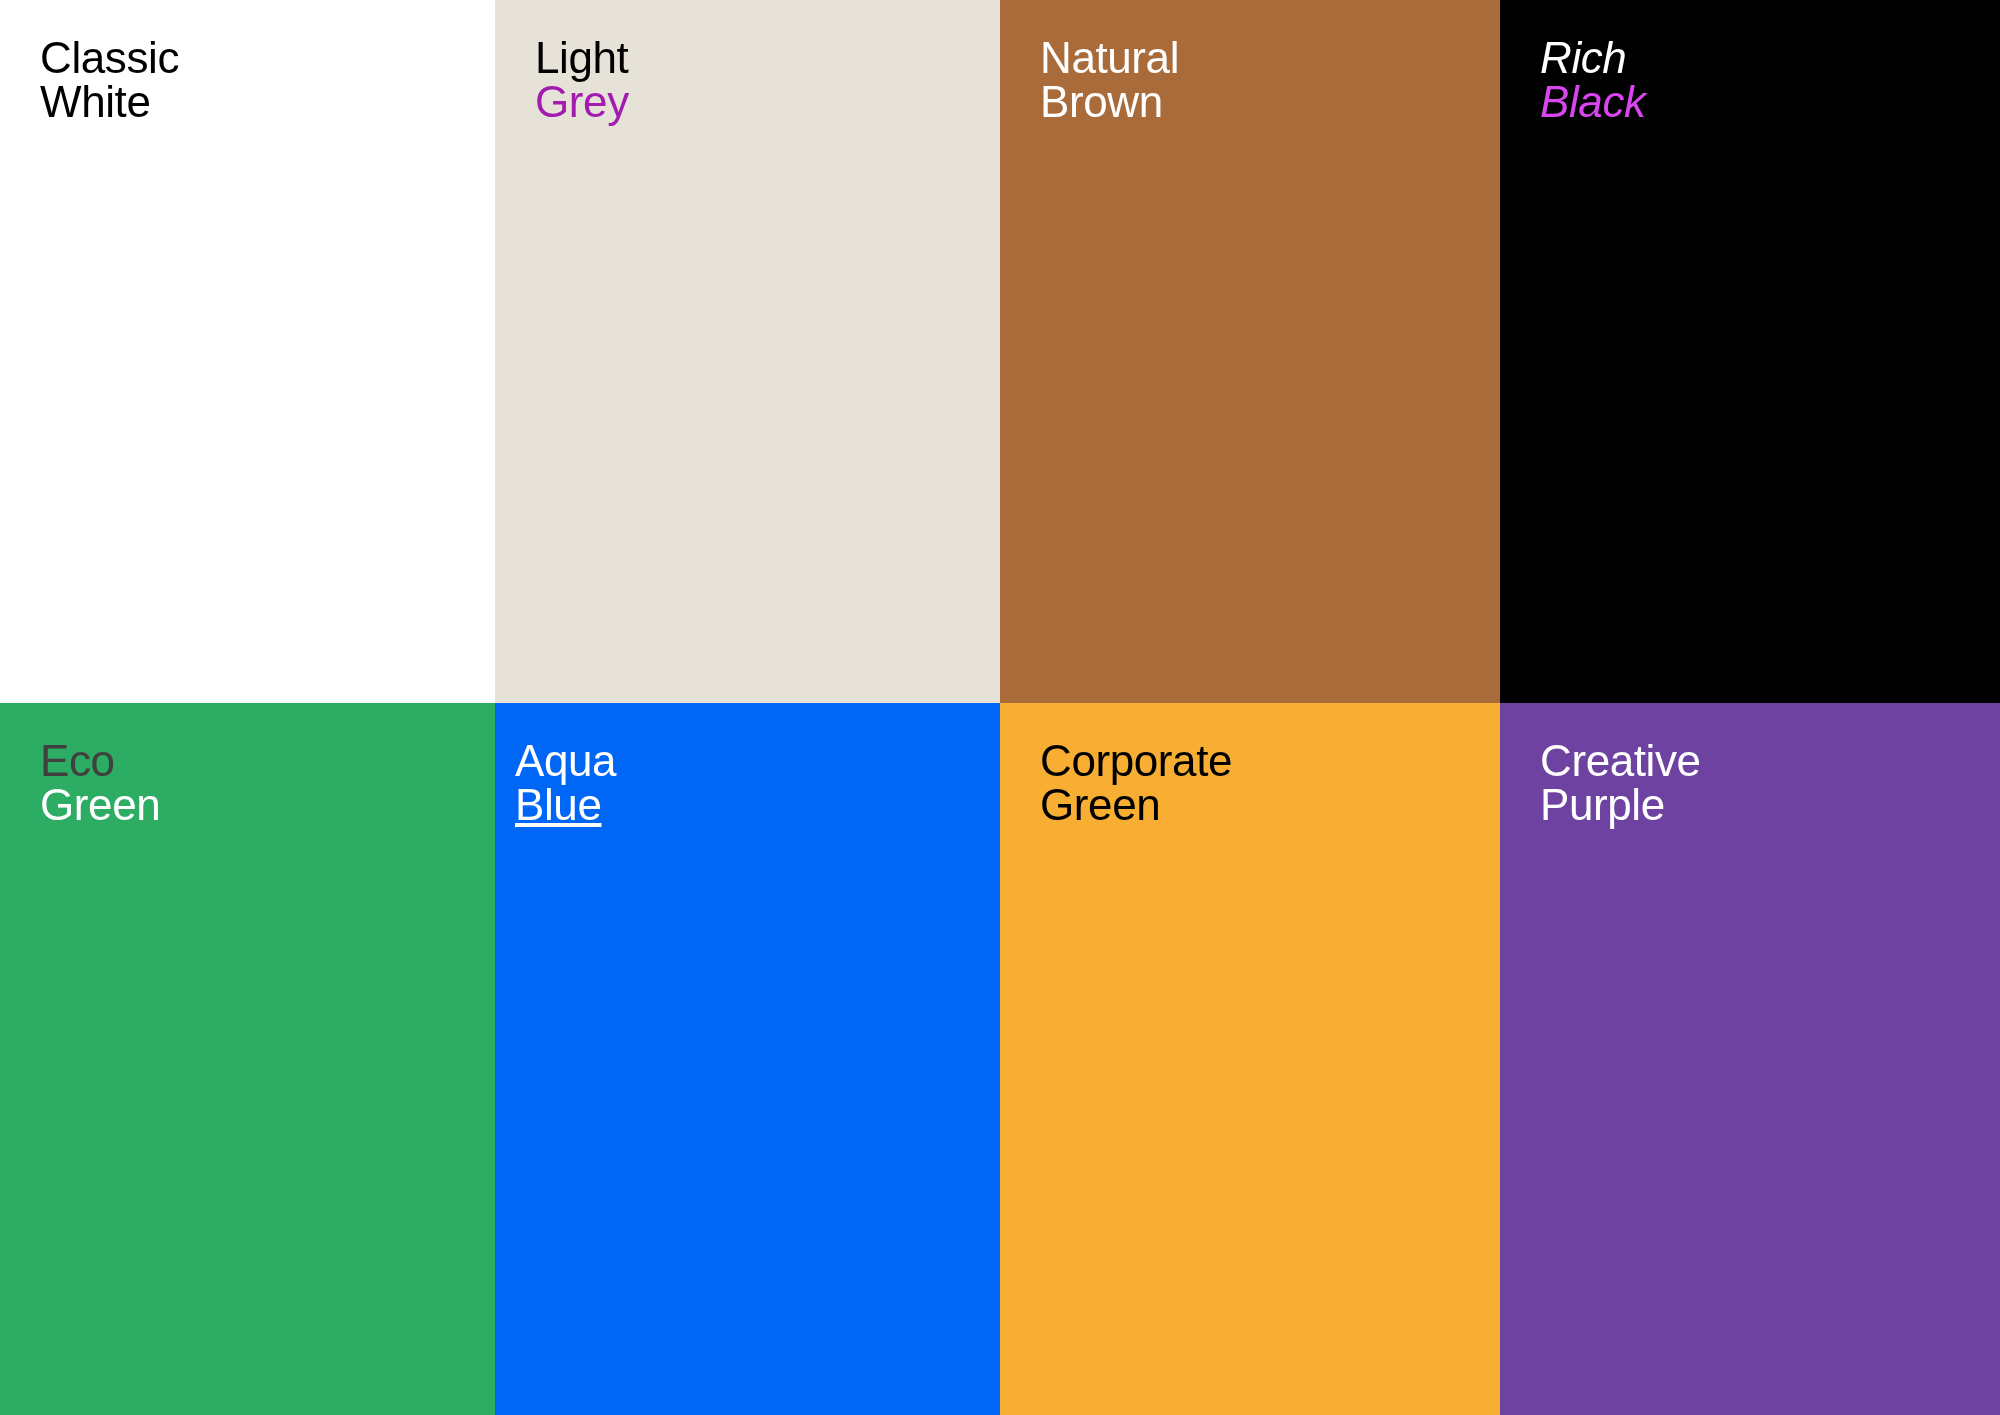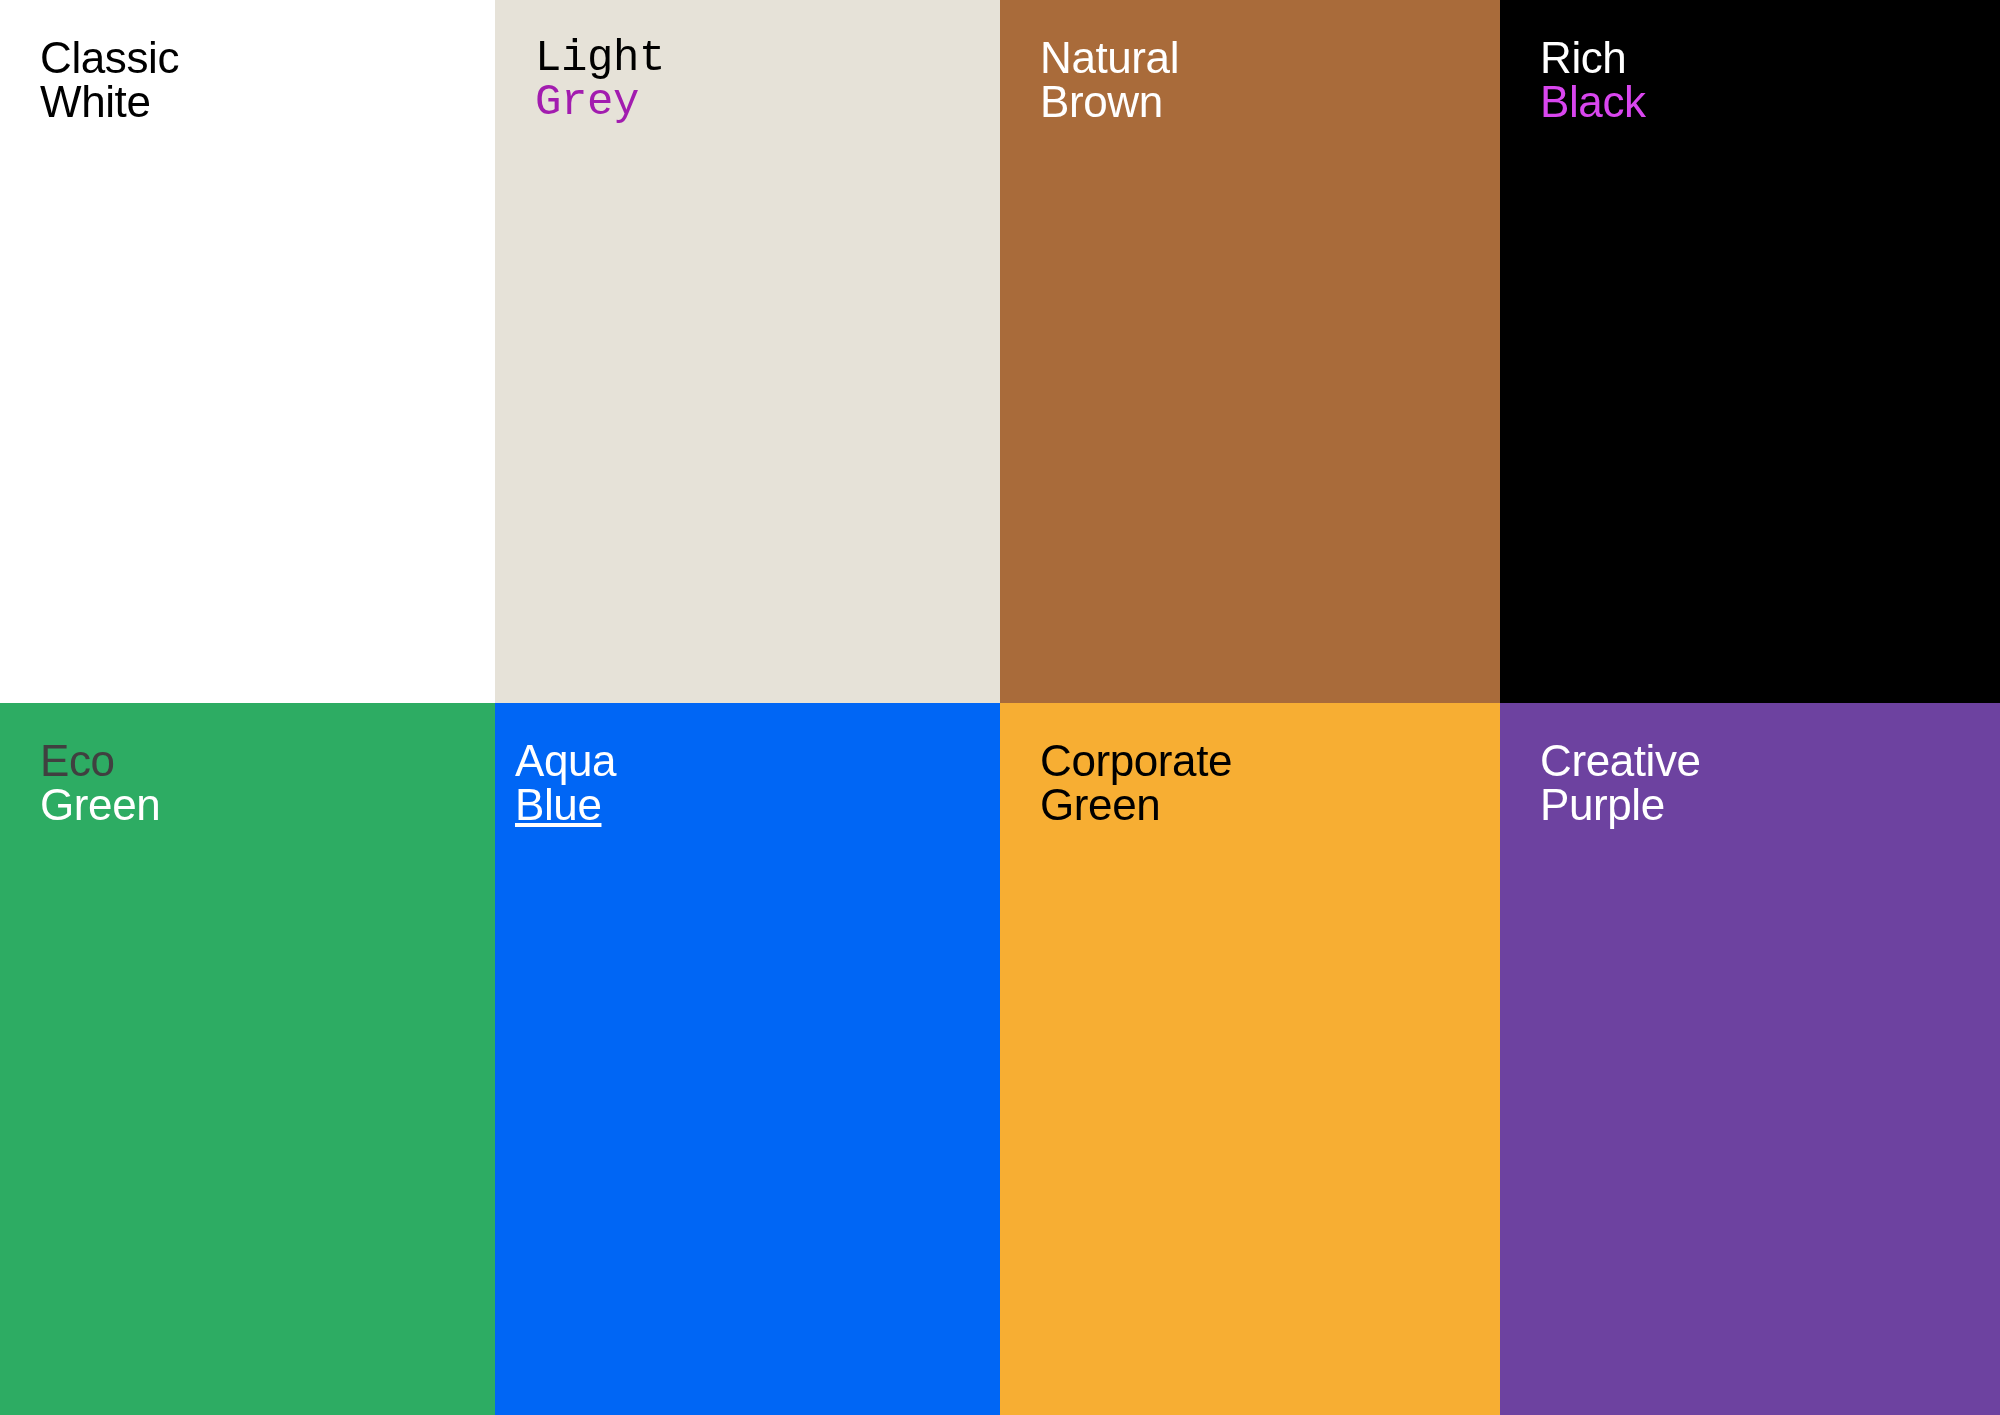--- a/index.html
+++ b/index.html
@@ -44,31 +44,31 @@
 </head>
 <body>
 
 <main id="palette-grid">
 
   <section class="swatch tone-dark" style="background-color: rgb(255, 255, 255);">
     <span class="swatch-label" style="color: rgb(0, 0, 0);">Classic</span>
     <span class="swatch-label" style="color: rgb(0, 0, 0);">White</span>
   </section>
 
-  <section class="swatch tone-dark" style="background-color: rgb(230, 226, 216); font-family: Liberation Mono, monospace;">
+  <section class="swatch tone-dark" style="background-color: rgb(230, 226, 216);">
     <span class="swatch-label" style="color: rgb(0, 0, 0);">Light</span>
     <span class="swatch-label" style="color: #a21caf;">Grey</span>
   </section>
 
   <section class="swatch tone-light" style="background-color: rgb(169, 107, 58);">
     <span class="swatch-label" style="color: rgb(255, 255, 255);">Natural</span>
     <span class="swatch-label" style="color: rgb(255, 255, 255);">Brown</span>
   </section>
 
-  <section class="swatch tone-light" style="background-color: rgb(0, 0, 0);">
+  <section class="swatch tone-light" style="background-color: rgb(0, 0, 0); font-style: italic;">
     <span class="swatch-label" style="color: rgb(255, 255, 255);">Rich</span>
     <span class="swatch-label" style="color: #d946ef;">Black</span>
   </section>
 
   <section class="swatch tone-light" style="background-color: rgb(45, 172, 99);">
     <span class="swatch-label" style="color: #404040;">Eco</span>
     <span class="swatch-label" style="color: rgb(255, 255, 255);">Green</span>
   </section>
 
   <section class="swatch tone-light" style="background-color: rgb(0, 102, 245); padding-left: 20px;">

